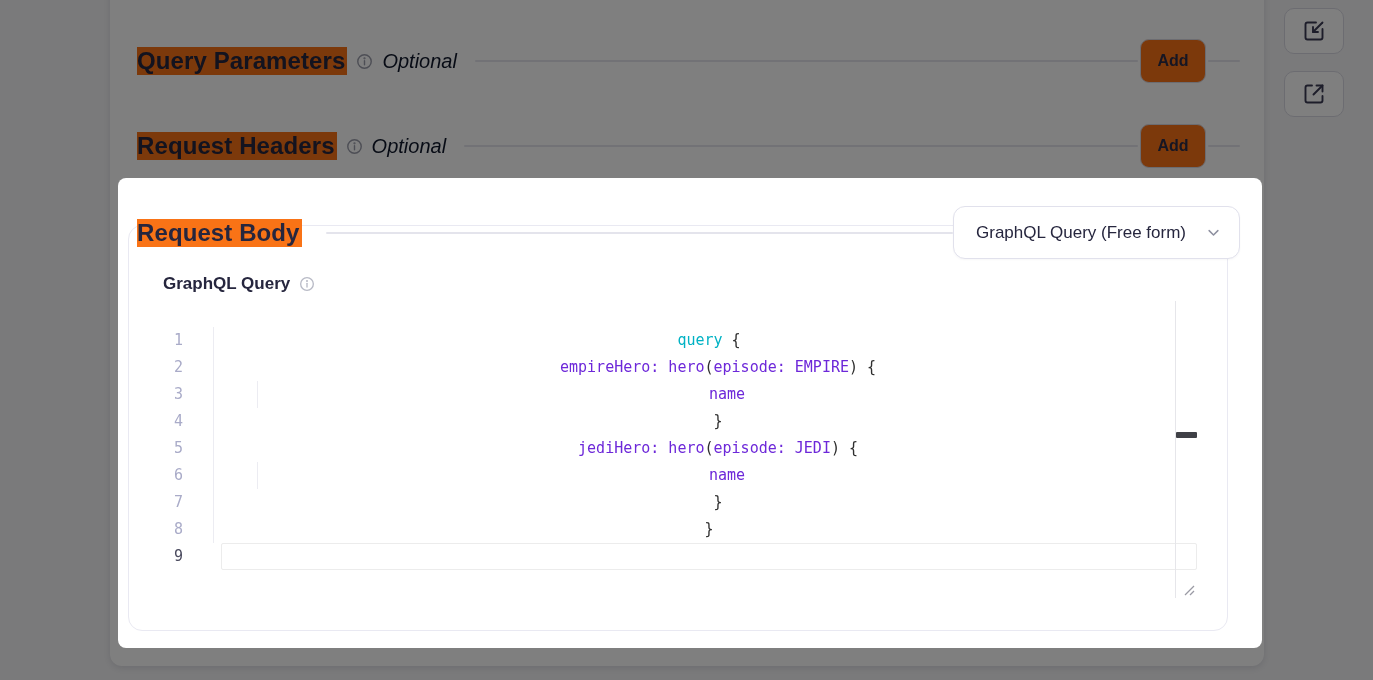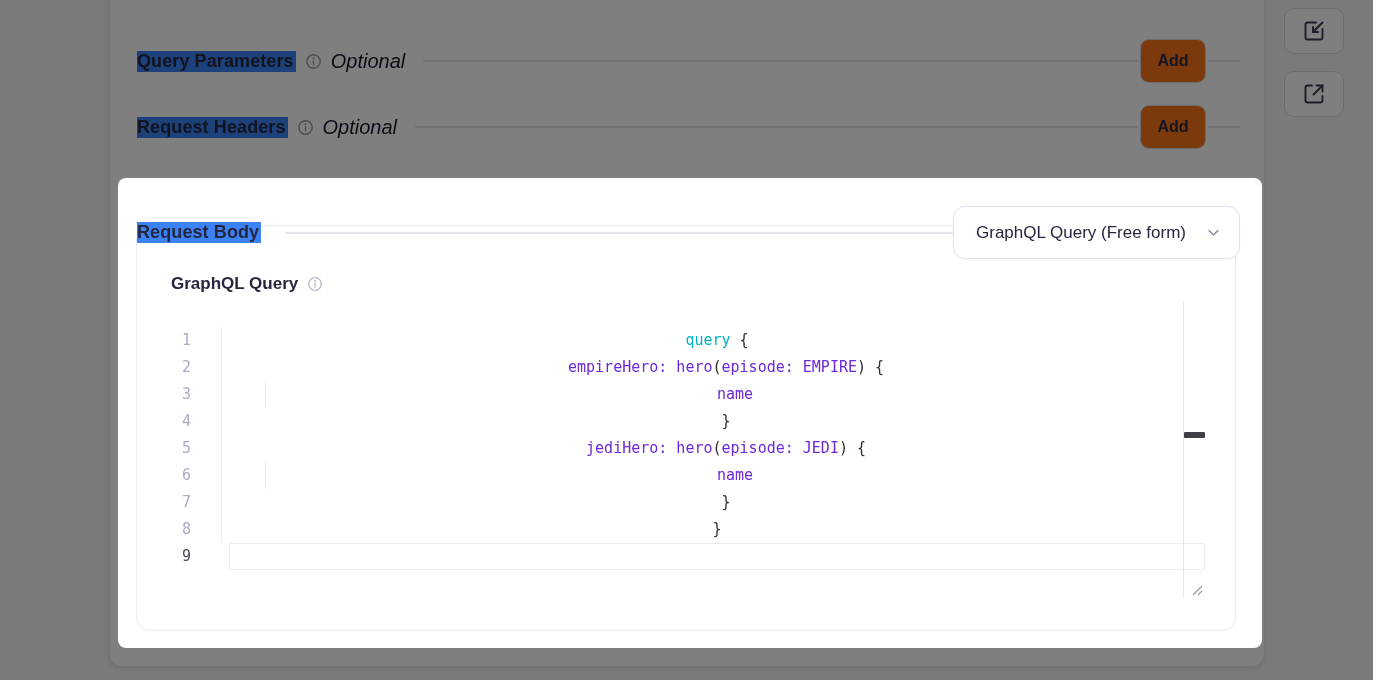--- a/index.html
+++ b/index.html
@@ -13,40 +13,40 @@
     background:#ffffff; border-radius:12px; box-shadow:0 2px 6px rgba(40,40,70,.12); }
 
   
   .side-btn { position:absolute; left:1284px; width:60px; height:46px; background:#ffffff;
     border:1.5px solid #d9d9e3; border-radius:10px; display:flex; align-items:center; justify-content:center; cursor:pointer; }
   .side-btn svg { stroke:#3b3b55; }
 
   
   .legend-row { position:absolute; left:137px; width:1103px; height:48px;
     display:flex; align-items:center; }
-  .legend-title { font-size:18px; font-weight:700; color:#26263e; letter-spacing:.1px;
-    background:#3b82f6; padding-right:2px; white-space:nowrap; }
+  .legend-title { font-size:24px; font-weight:700; color:#26263e; letter-spacing:.1px;
+    background:#f97316; padding-right:2px; white-space:nowrap; }
   .info-icon { margin-left:9px; display:flex; align-items:center; }
   .optional { margin-left:9px; font-size:20px; font-style:italic; color:#0f172a; }
   .hline { height:2px; background:#e4e4ec; border-radius:1px; }
   .hline.grow { flex:1; margin-left:18px; }
   .hline.end { width:32px; margin-left:2px; }
   .add-btn { width:66px; height:44px; margin-left:2px; flex:0 0 auto;
     background:#f97316; border:1.5px solid #d8d8e2; border-radius:9px;
     font-family:"Liberation Sans",sans-serif; font-size:16px; font-weight:700; color:#2c2c47; cursor:pointer; }
 
   
   .rb-header { top:206px; height:53px; }
   .type-select { width:287px; height:53px; flex:0 0 auto; background:#ffffff;
     border:1.5px solid #e1e1ec; border-radius:12px; display:flex; align-items:center;
     padding:0 18px 0 22px; cursor:pointer; box-shadow:0 1px 2px rgba(40,40,70,.04); }
   .type-select .sel-label { flex:1; font-size:17px; color:#26263e; white-space:nowrap; }
 
   
-  .gql-card { position:absolute; left:136px; top:225px; width:1100px; height:406px;
+  .gql-card { position:absolute; left:128px; top:225px; width:1100px; height:406px;
     background:#ffffff; border:1.5px solid #e9e9f2; border-radius:14px; }
   .gql-label-row { position:absolute; left:34px; top:45px; height:26px; display:flex; align-items:center; gap:9px; }
   .gql-label { font-size:17px; font-weight:700; color:#26263e; }
 
   
   .editor { position:absolute; left:26px; top:75px; width:1042px; height:297px;
     font-family:"DejaVu Sans Mono", monospace; font-size:15px; cursor:text; }
   .gutter { position:absolute; left:0; top:26px; width:28px; text-align:right; }
   .gutter .ln { height:27px; line-height:27px; color:#a9abc8; }
   .gutter .ln.active { color:#4a4a5e; }
@@ -101,21 +101,21 @@
           <line x1="12" y1="11" x2="12" y2="16.5"></line>
           <circle cx="12" cy="7.5" r="0.6" fill="#9b9dab"></circle>
       </svg>
     </span>
     <span class="optional">Optional</span>
     <div class="hline grow"></div>
     <button class="add-btn">Add</button>
     <div class="hline end"></div>
   </div>
 
-  <div class="legend-row" style="top:103px;">
+  <div class="legend-row" style="top:122px;">
     <span class="legend-title">Request Headers</span>
     <span class="info-icon">
       <svg width="17" height="17" viewBox="0 0 24 24" fill="none" stroke="#9b9dab" stroke-width="2" stroke-linecap="round">
         <circle cx="12" cy="12" r="9.5"></circle>
           <line x1="12" y1="11" x2="12" y2="16.5"></line>
           <circle cx="12" cy="7.5" r="0.6" fill="#9b9dab"></circle>
       </svg>
     </span>
     <span class="optional">Optional</span>
     <div class="hline grow"></div>

